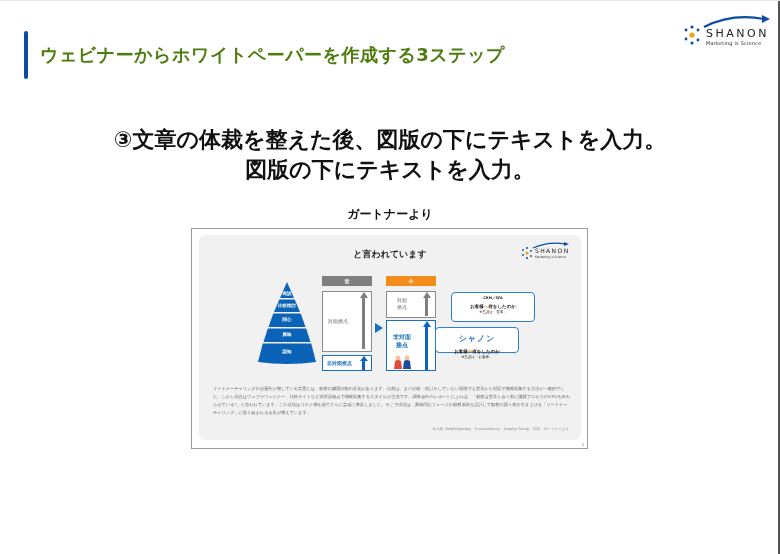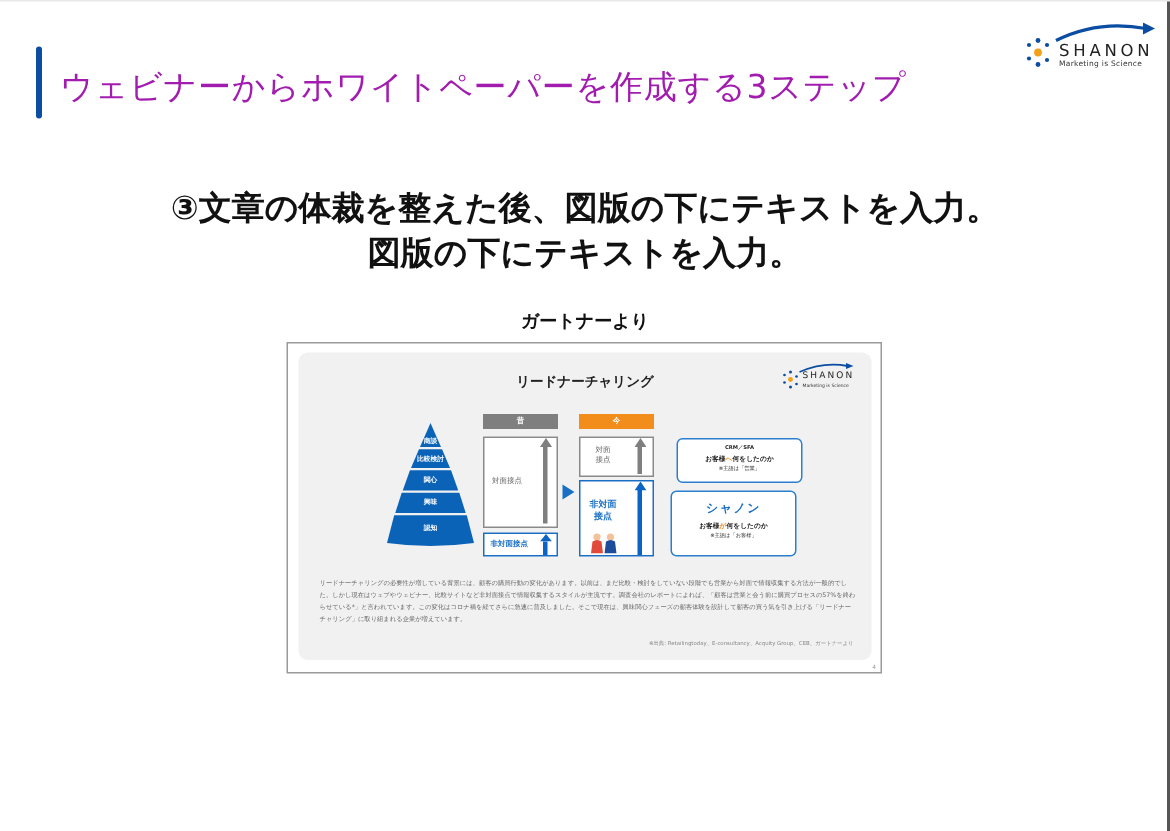--- a/index.html
+++ b/index.html
@@ -3,21 +3,21 @@
 <meta charset="utf-8">
 <style>
   * { box-sizing: border-box; margin: 0; padding: 0; }
   html, body { width: 780px; height: 554px; overflow: hidden; background: #ffffff; }
   body { font-family: "DejaVu Sans", "Liberation Sans", sans-serif; color: #111; position: relative; }
 
   .slide { position: absolute; left: 0; top: 0; width: 780px; height: 554px; background: #fff; border-top: 1px solid #e8e8e8; }
   .right-edge { position: absolute; right: 0; top: 0; width: 2px; height: 554px; background: #555; }
 
   .header-bar { position: absolute; left: 24px; top: 30px; width: 4px; height: 48px; background: #0b4da2; border-radius: 2px; }
-  .header-title { position: absolute; left: 40px; top: 42px; font-size: 22px; font-weight: normal; letter-spacing: 0.5px; color: #a21caf; }
+  .header-title { position: absolute; left: 40px; top: 42px; font-size: 18px; font-weight: bold; letter-spacing: 0.5px; color: #4d7c0f; }
 
   .logo { position: absolute; left: 682px; top: 14px; width: 88px; height: 32px; }
   .logo .brand { position: absolute; left: 24px; top: 12px; font-size: 11px; letter-spacing: 2.5px; color: #222; font-family: "DejaVu Sans", sans-serif; }
   .logo .tagline { position: absolute; left: 24px; top: 25px; font-size: 5px; color: #333; letter-spacing: 0.2px; white-space: nowrap; }
 
   .headline { position: absolute; left: 0; top: 124px; width: 780px; text-align: center; font-size: 22px; font-weight: bold; line-height: 30px; color: #111; }
 
   .fig-caption { position: absolute; left: 0; top: 205px; width: 780px; text-align: center; font-size: 12px; font-weight: bold; color: #111; }
 
   .figure-frame { position: absolute; left: 191px; top: 227px; width: 397px; height: 221px; border: 1px solid #9a9a9a; background: #fff; }
@@ -79,21 +79,21 @@
 
   <div class="headline">
     <div>③文章の体裁を整えた後、図版の下にテキストを入力。</div>
     <div>図版の下にテキストを入力。</div>
   </div>
 
   <div class="fig-caption">ガートナーより</div>
 
   <div class="figure-frame">
     <div class="figure-card">
-      <div class="fig-title">リードナーチャリング</div>
+      <div class="fig-title">と言われています</div>
 
       <div class="fig-logo">
         <svg width="48" height="20" viewBox="0 0 48 20" style="position:absolute;left:0;top:0;">
           <path d="M12 7 Q28 0 44 3" stroke="#0b4da2" stroke-width="1.2" fill="none"></path>
           <polygon points="43,1 48,3 43,5" fill="#0b4da2"></polygon>
           <circle cx="6" cy="12" r="1.6" fill="#f2a11a"></circle>
           <circle cx="6" cy="7" r="1" fill="#0b4da2"></circle>
           <circle cx="10" cy="10" r="0.9" fill="#0b4da2"></circle>
           <circle cx="10" cy="15" r="0.9" fill="#0b4da2"></circle>
           <circle cx="6" cy="17" r="1" fill="#0b4da2"></circle>
@@ -166,21 +166,21 @@
       </div>
 
       <div class="info-box" style="left:252px; top:57px; width:84px; height:30px;">
         <div class="small" style="margin-top:3px; font-weight:bold;">CRM／SFA</div>
         <div class="line" style="margin-top:2px;">
           <span>お客様</span><span class="hl-orange">へ</span><span>何をしたのか</span>
         </div>
         <div class="small">※主語は「営業」</div>
       </div>
 
-      <div class="info-box" style="left:248px; top:92px; width:84px; height:44px;">
+      <div class="info-box" style="left:236px; top:92px; width:84px; height:26px;">
         <div class="sys-name" style="margin-top:5px;">シャノン</div>
         <div class="line" style="margin-top:3px;">
           <span>お客様</span><span class="hl-orange">が</span><span>何をしたのか</span>
         </div>
         <div class="small">※主語は「お客様」</div>
       </div>
 
       <div class="fig-body">リードナーチャリングの必要性が増している背景には、顧客の購買行動の変化があります。以前は、まだ比較・検討をしていない段階でも営業から対面で情報収集する方法が一般的でした。しかし現在はウェブやウェビナー、比較サイトなど非対面接点で情報収集するスタイルが主流です。調査会社のレポートによれば、「顧客は営業と会う前に購買プロセスの57%を終わらせている*」と言われています。この変化はコロナ禍を経てさらに急速に普及しました。そこで現在は、興味関心フェーズの顧客体験を設計して顧客の買う気を引き上げる「リードナーチャリング」に取り組まれる企業が増えています。</div>
       <div class="fig-source">※出典: Retailingtoday、E-consultancy、Acquity Group、CEB、ガートナーより</div>
     </div>

